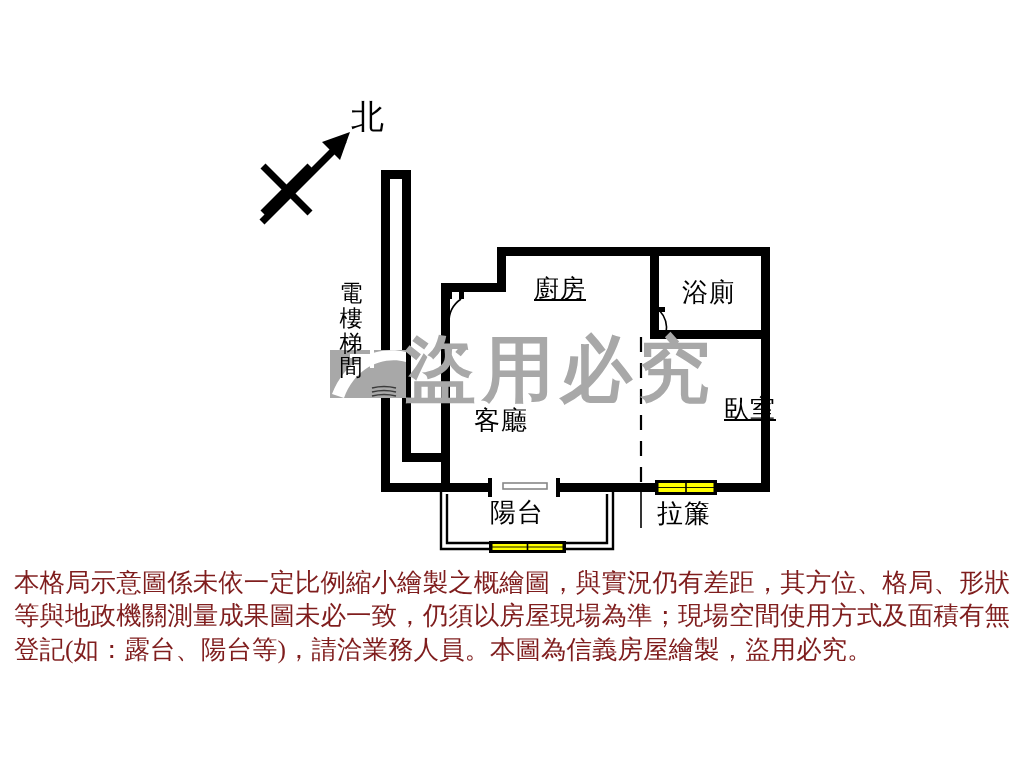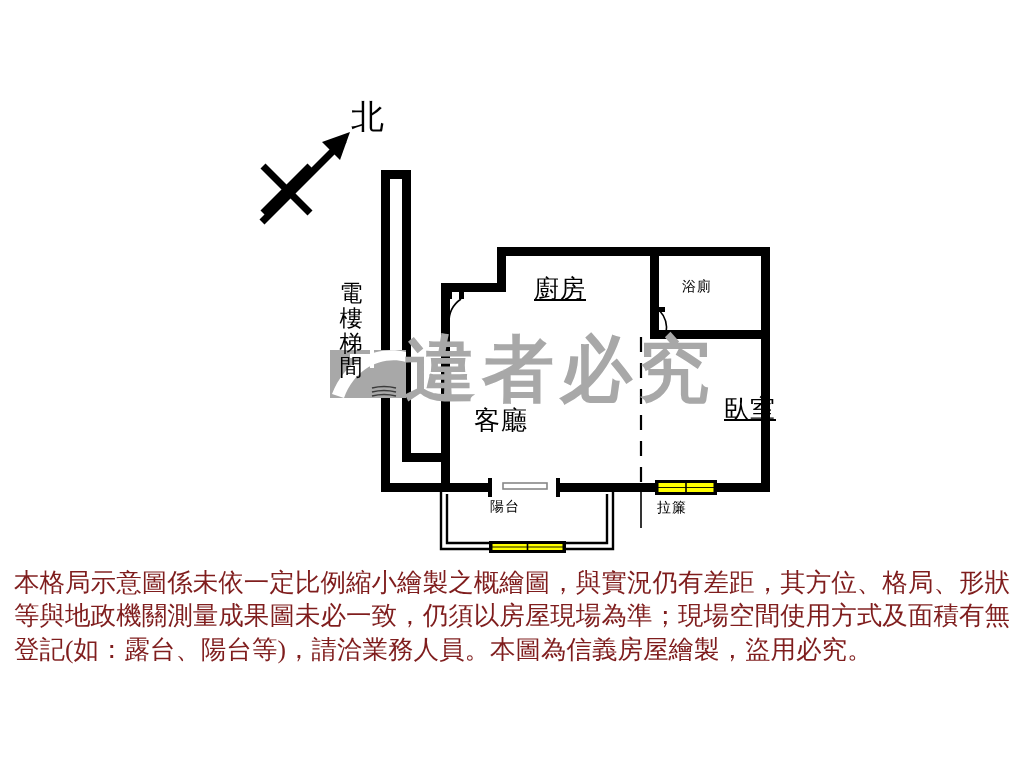--- a/index.html
+++ b/index.html
@@ -31,21 +31,21 @@
   }
   .plan-label {
     position: absolute;
     font-family: "Liberation Serif", "DejaVu Serif", serif;
     color: #000000;
     white-space: nowrap;
     line-height: 1;
   }
   .label-room-large { font-size: 26px; letter-spacing: 1px; }
   .label-room-mid   { font-size: 25px; letter-spacing: 1px; text-decoration: underline; }
-  .label-room-small { font-size: 14px; letter-spacing: 1px; }
+  .label-room-small { font-size: 26px; letter-spacing: 1px; }
   .label-compass    { font-size: 33px; letter-spacing: 1px; }
 
   #label-elevator {
     position: absolute;
     left: 338px;
     top: 282px;
     width: 26px;
     font-size: 23px;
     line-height: 1.08;
     text-align: center;
@@ -207,21 +207,21 @@
       <rect x="0" y="14" width="76" height="48" fill="#a8a8a8"></rect>
       <path d="M 2 58 C 18 18, 52 10, 76 16 L 76 26 C 54 20, 26 30, 14 62 Z" fill="#ffffff"></path>
       <line x1="20" y1="20" x2="64" y2="20" stroke="#ffffff" stroke-width="4"></line>
       <line x1="42" y1="12" x2="42" y2="32" stroke="#ffffff" stroke-width="4"></line>
       <g stroke="#3a3a3a" stroke-width="1.7" fill="none">
         <path d="M 42 52 C 50 50, 58 50, 66 52"></path>
         <path d="M 42 56 C 50 54, 58 54, 66 56"></path>
         <path d="M 42 60 C 50 58, 58 58, 66 60"></path>
       </g>
     </svg>
-    <div id="watermark-brand">違者必究</div>
+    <div id="watermark-brand">盜用必究</div>
   </div>
 
   <div class="plan-label label-compass" style="left:351px; top:101px;">北</div>
 
   <div id="label-elevator">
     <span>電</span>
     <span>樓</span>
     <span>梯</span>
     <span>間</span>
   </div>

